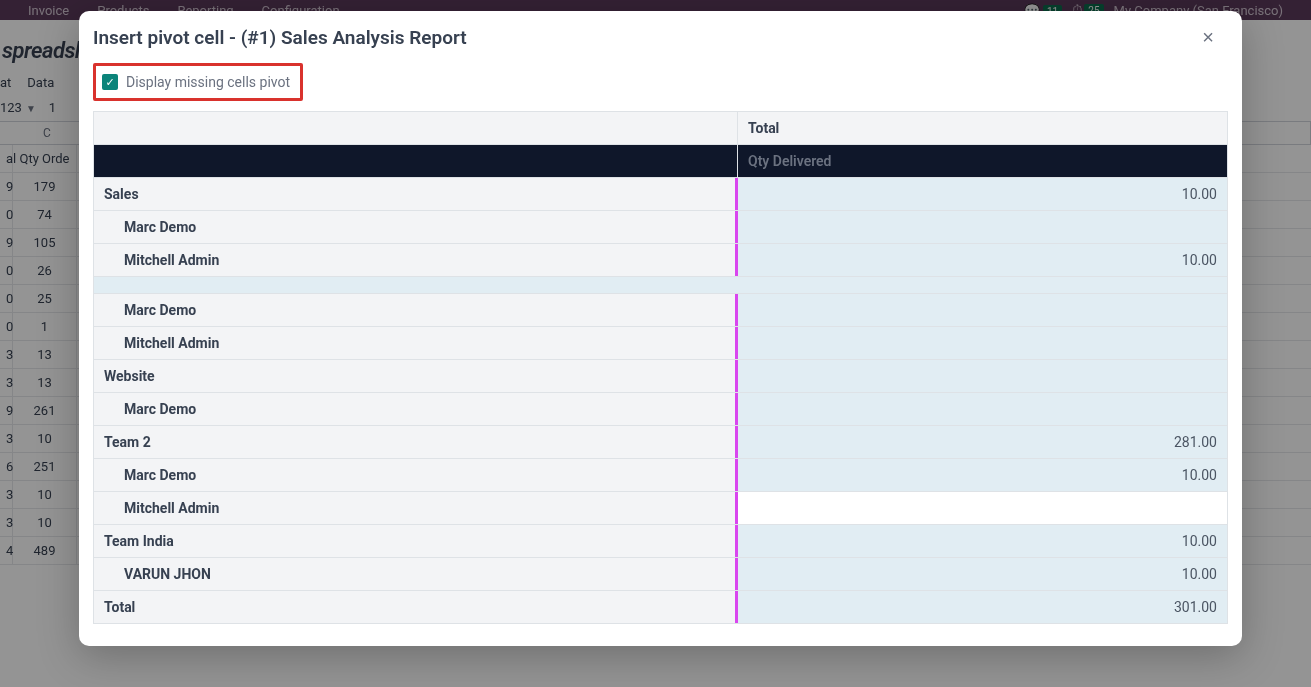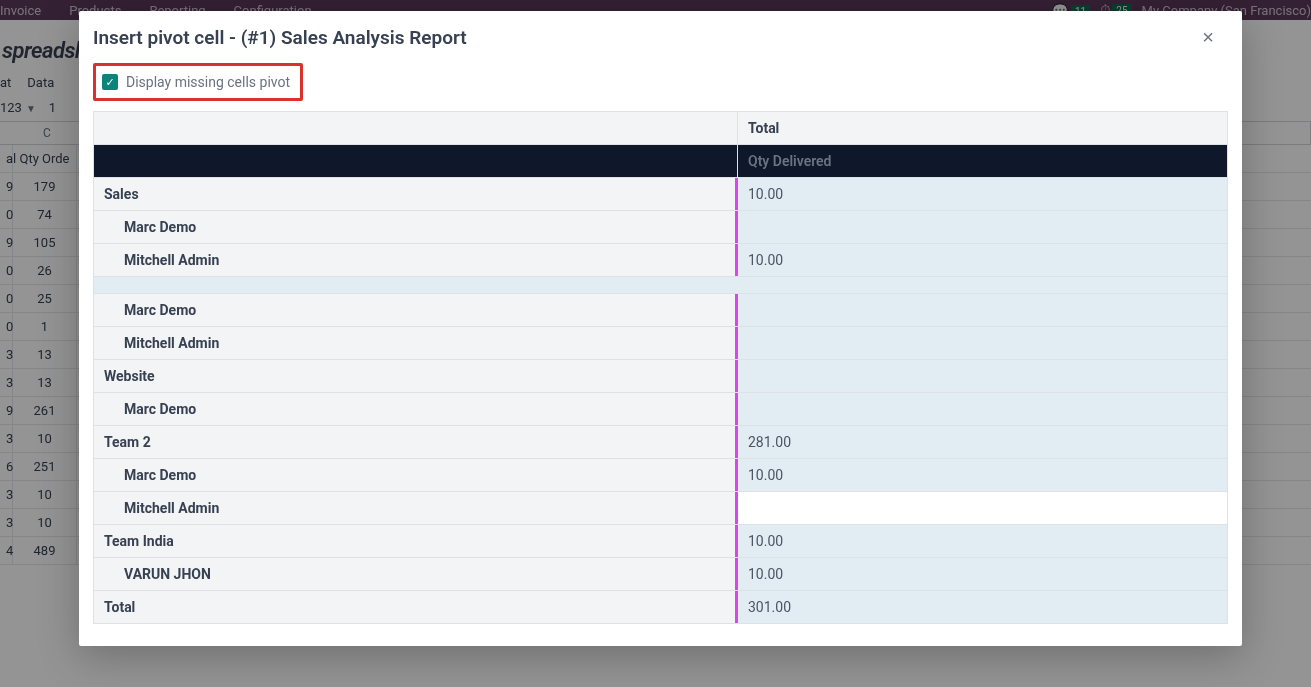--- a/index.html
+++ b/index.html
@@ -1,20 +1,20 @@
 <!DOCTYPE html>
 <html><head>
 <meta charset="utf-8">
 <style>
 * { box-sizing: border-box; margin: 0; padding: 0; }
 body { font-family: -apple-system, BlinkMacSystemFont, "Segoe UI", Roboto, "Helvetica Neue", Arial, sans-serif; font-size: 14px; color: #374151; background: #fff; overflow: hidden; width: 1311px; height: 687px; position: relative; }
 
 
 .app-bg { position: absolute; inset: 0; }
-.topnav { background: #5b3a5b; height: 20px; display: flex; align-items: center; padding: 0 0; color: #d1c4d1; font-size: 13px; gap: 28px; overflow: hidden; }
+.topnav { background: #5b3a5b; height: 20px; display: flex; align-items: center; padding: 0 28px; color: #d1c4d1; font-size: 13px; gap: 28px; overflow: hidden; }
 .topnav .nav-item { white-space: nowrap; }
 .topnav .right { margin-left: auto; display: flex; gap: 10px; align-items: center; }
 .topnav .badge { background: #0b6e4f; color: #fff; font-size: 10px; padding: 1px 4px; border-radius: 2px; margin-left: 2px; }
 
 .sheet-title { font-style: italic; font-size: 22px; color: #374151; padding: 18px 0 0 2px; font-weight: 600; letter-spacing: -0.5px; }
 .toolbar-row { display: flex; gap: 16px; padding: 12px 0 4px 0; font-size: 13px; color: #374151; }
 .cell-ref { padding: 6px 0 6px 0; font-size: 13px; color: #374151; }
 .cell-ref .chev { font-size: 10px; color: #6b7280; margin-left: 4px; }
 
 .grid-header { display: flex; border-top: 1px solid #d1d5db; border-bottom: 1px solid #d1d5db; font-size: 12px; color: #6b7280; }
@@ -23,42 +23,42 @@
 .grid-header .colh.cN { flex: 1; text-align: center; }
 
 .sheet-rows { }
 .sheet-row { display: flex; border-bottom: 1px solid #e5e7eb; font-size: 13px; }
 .sheet-row .cell { padding: 6px 6px; text-align: center; border-right: 1px solid #e5e7eb; }
 .sheet-row .cell.colA { width: 12px; }
 .sheet-row .cell.colB { width: 64px; }
 
 
 .overlay { position: absolute; inset: 0; background: rgba(0,0,0,0.42); }
-.modal { position: absolute; left: 79px; right: 0; top: 11px; width: 1163px; background: #fff; border-radius: 2px; box-shadow: 0 10px 40px rgba(0,0,0,0.25); }
+.modal { position: absolute; left: 79px; right: 0; top: 11px; width: 1163px; background: #fff; border-radius: 10px; box-shadow: 0 10px 40px rgba(0,0,0,0.25); }
 .modal-header { display: flex; align-items: center; padding: 14px 22px 14px 14px; }
 .modal-title { font-size: 19px; font-weight: 600; color: #374151; }
 .modal-close { margin-left: auto; color: #6b7280; font-size: 20px; line-height: 1; cursor: pointer; background: none; border: none; padding: 2px 6px; }
 .modal-body { padding: 0 14px 22px 14px; }
 
 .checkbox-wrap { display: inline-flex; align-items: center; gap: 8px; padding: 8px 10px 8px 6px; border: 3px solid #d9322d; border-radius: 2px; margin-bottom: 10px; }
 .chk { width: 16px; height: 16px; background: #0b847a; display: inline-flex; align-items: center; justify-content: center; color: #fff; font-size: 11px; border-radius: 2px; }
 .chk-label { font-size: 14px; color: #6b7280; }
 
 .pivot { border: 1px solid #dee2e6; width: 100%; }
 .pivot-head { display: flex; background: #f3f4f6; border-bottom: 1px solid #dee2e6; }
 .pivot-head .lcol { flex: 0 0 644px; border-right: 1px solid #dee2e6; padding: 8px 10px; font-weight: 600; }
 .pivot-head .rcol { flex: 1; padding: 8px 10px; font-weight: 700; color: #374151; }
 .pivot-sub { display: flex; background: #0f172a; border-bottom: 1px solid #dee2e6; }
 .pivot-sub .lcol { flex: 0 0 644px; border-right: 1px solid #dee2e6; padding: 8px 10px; }
 .pivot-sub .rcol { flex: 1; padding: 8px 10px; font-weight: 600; color: #6b7280; }
 
 .prow { display: flex; border-bottom: 1px solid #dee2e6; }
 .prow:last-child { border-bottom: none; }
 .prow .lcol { flex: 0 0 644px; border-right: 3px solid #d946ef; padding: 8px 10px; background: #f3f4f6; font-weight: 700; color: #374151; }
-.prow .rcol { flex: 1; padding: 8px 10px; background: #e1edf3; color: #4b5563; font-size: 14px; }
+.prow .rcol { flex: 1; padding: 8px 10px; text-align: right; background: #e1edf3; color: #4b5563; font-size: 14px; }
 .prow.level0 .lcol { padding-left: 10px; }
 .prow.level1 .lcol { padding-left: 30px; }
 .prow.total .lcol { font-weight: 700; }
 .prow.total .rcol { font-weight: 400; }
 
 </style>
 </head>
 <body>
 
 <div class="app-bg">

